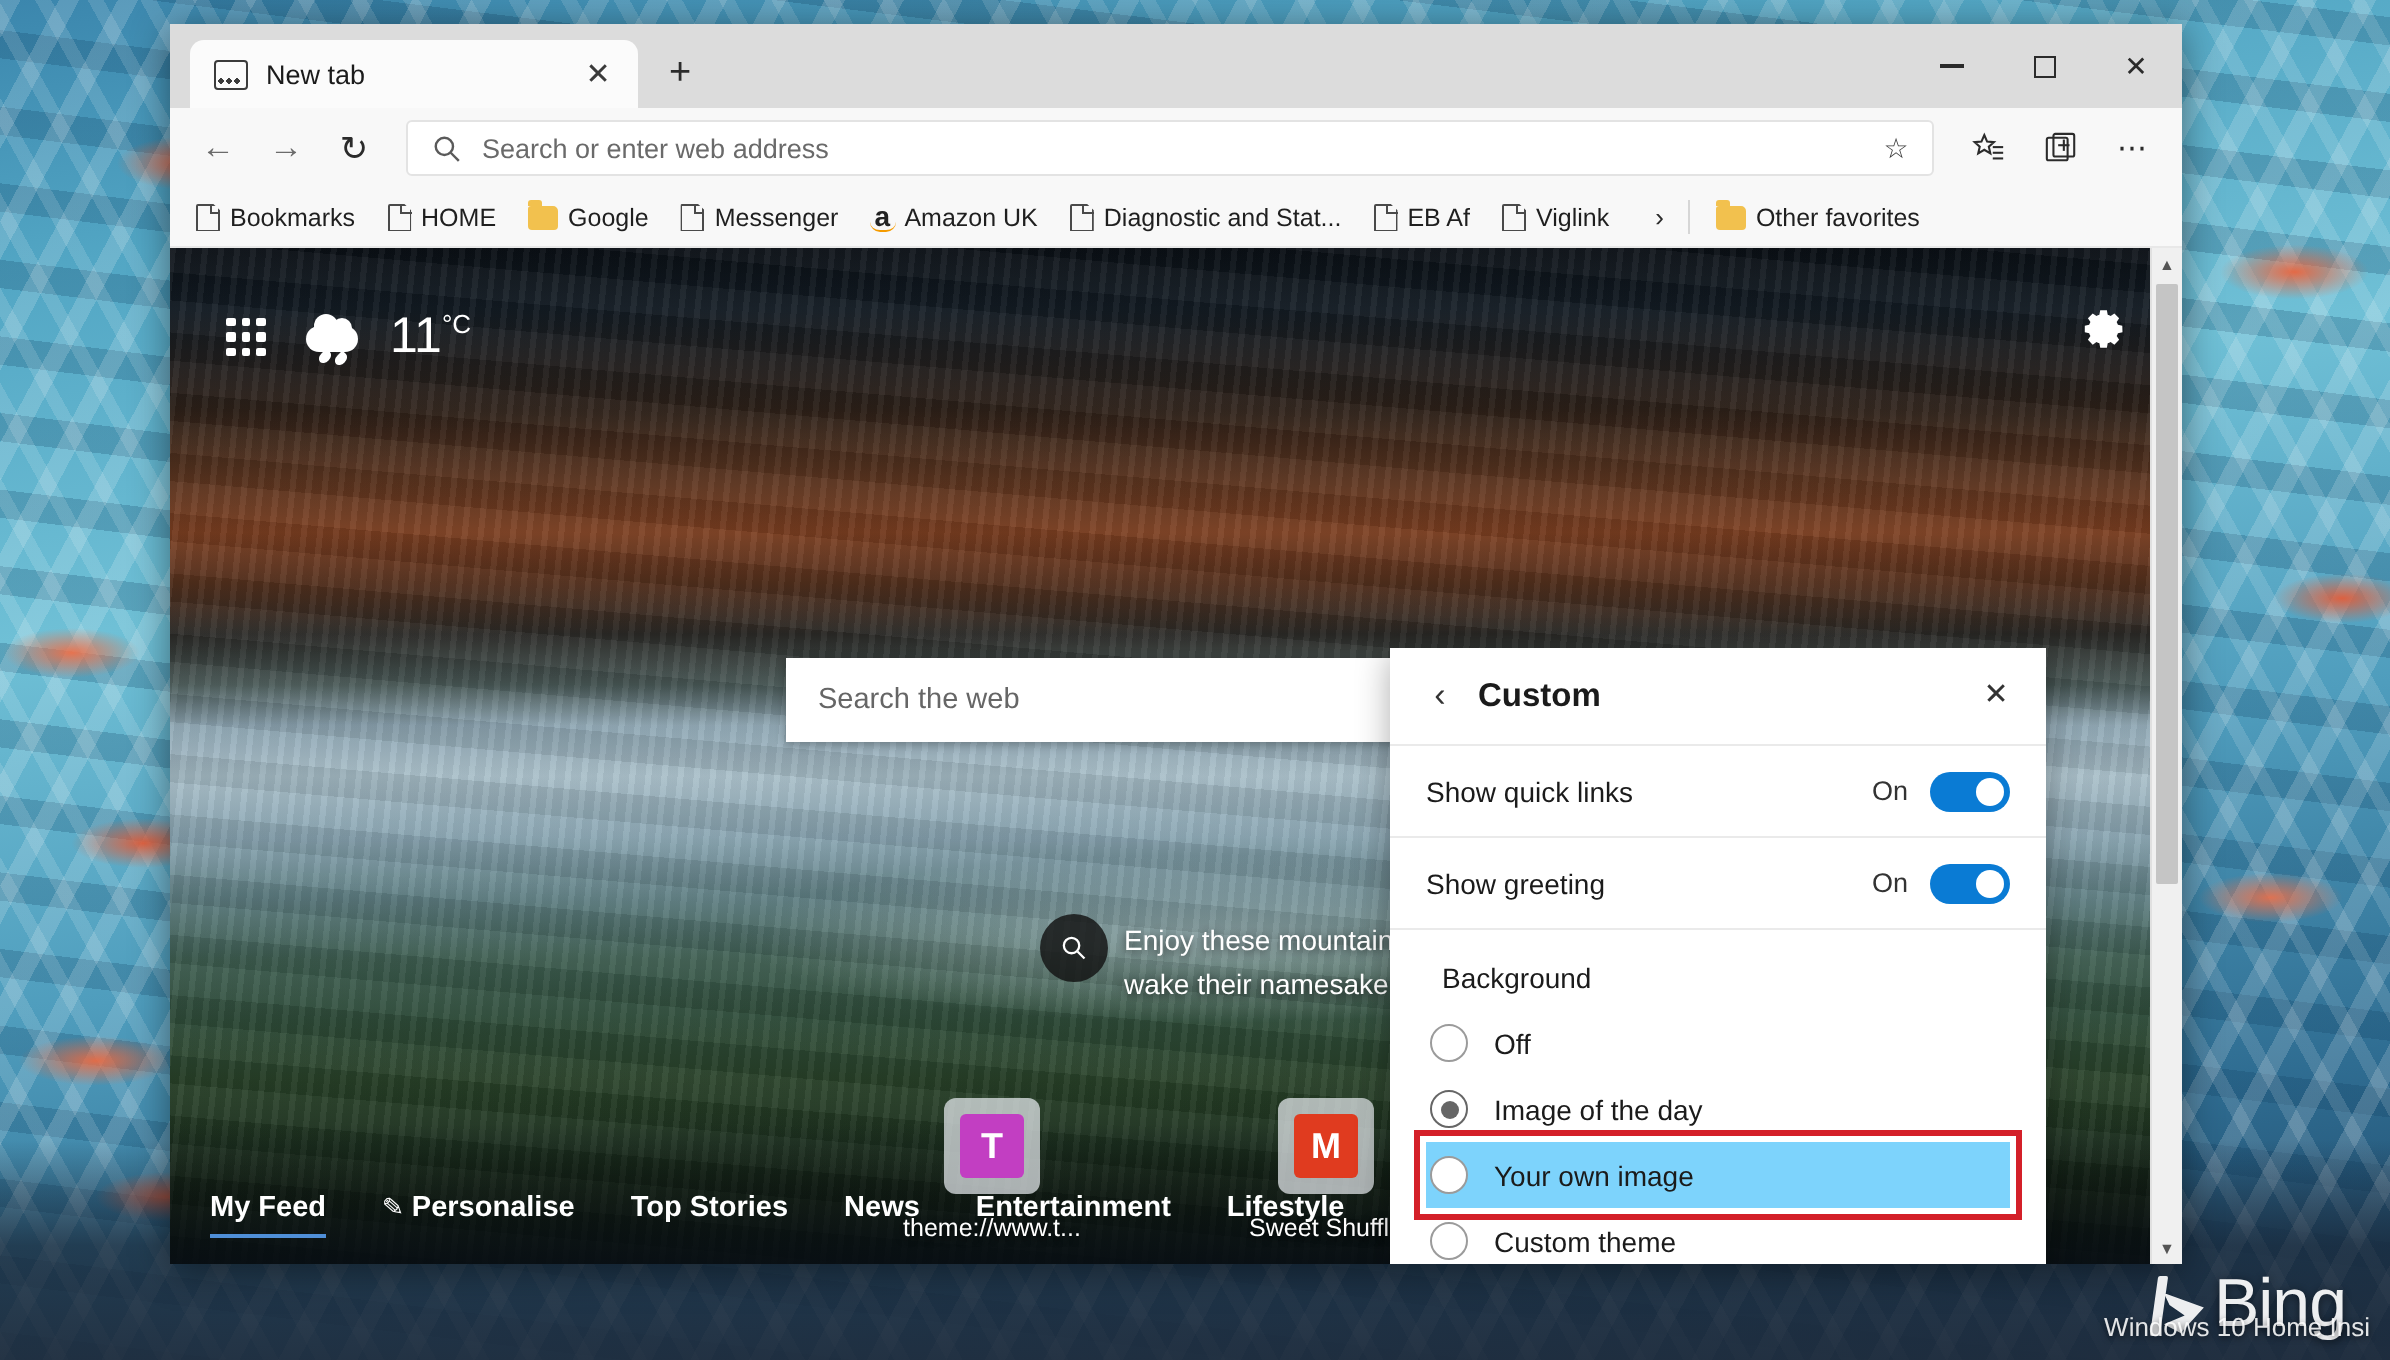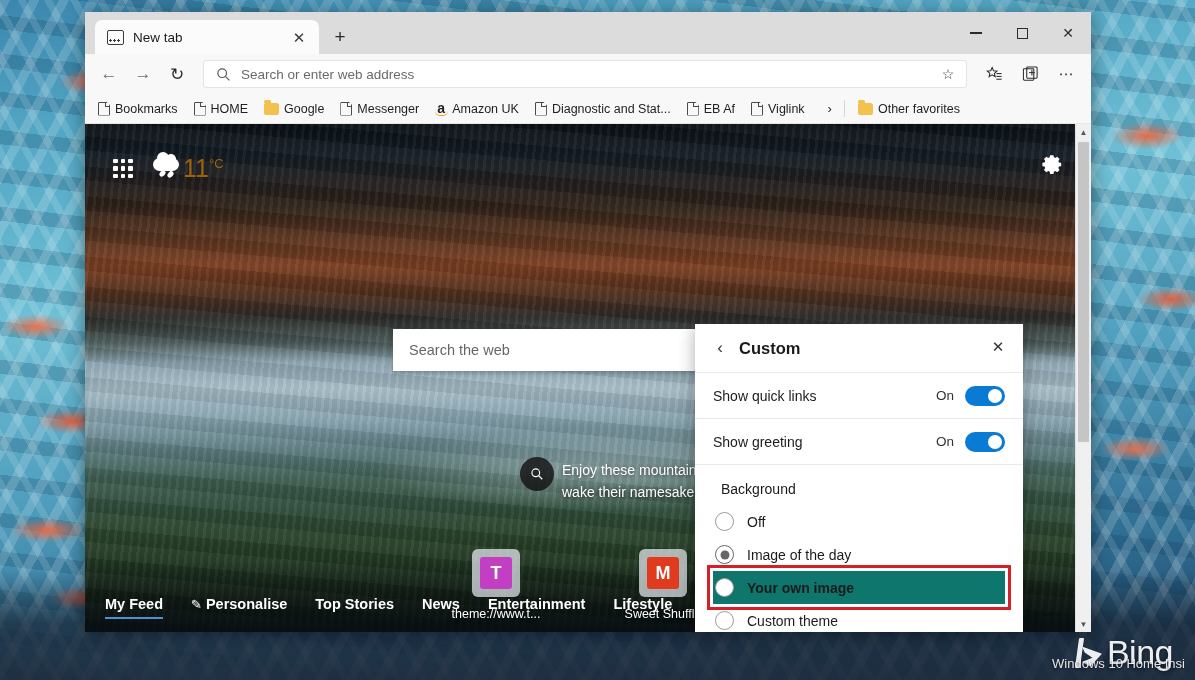--- a/index.html
+++ b/index.html
@@ -168,21 +168,21 @@
     content:""; position:absolute; left:0; right:0; bottom:0; height:70px;
     background:linear-gradient(180deg, rgba(8,16,22,0), rgba(8,14,20,.93));
   }
 
   .ntp-top{ position:absolute; left:28px; top:30px; display:flex; align-items:center; gap:20px; z-index:2; }
   .grid9{
     width:20px; height:20px; display:grid; grid-template-columns:repeat(3,1fr);
     grid-template-rows:repeat(3,1fr); gap:3px;
   }
   .grid9 i{ background:#fff; border-radius:1px; display:block; }
-  .weather{ display:flex; align-items:flex-start; color:#a16207; }
+  .weather{ display:flex; align-items:flex-end; gap:12px; color:#ffffff; }
   .wicon{ position:relative; width:30px; height:24px; }
   .wicon .cloud{
     position:absolute; left:0; top:4px; width:26px; height:13px; background:#fff; border-radius:9px;
   }
   .wicon .cloud::before{ content:""; position:absolute; left:4px; top:-6px; width:12px; height:12px; background:#fff; border-radius:50%; }
   .wicon .cloud::after{ content:""; position:absolute; left:13px; top:-4px; width:10px; height:10px; background:#fff; border-radius:50%; }
   .wicon .drop{ position:absolute; left:7px; top:16px; width:5px; height:7px; background:#fff; border-radius:0 60% 60% 60%; transform:rotate(45deg); }
   .wicon .drop.d2{ left:15px; top:17px; }
   .wtemp{ font-size:25px; font-weight:300; }
   .wtemp sup{ font-size:13px; vertical-align:super; }
@@ -256,21 +256,21 @@
   .toggle::after{ content:""; position:absolute; right:3px; top:3px; width:14px; height:14px; border-radius:50%; background:#fff; }
   .p-section{ padding:16px 26px 4px; border-top:1px solid #eaeaea; font-size:14px; flex:none; }
   .radios{ padding:4px 18px 14px; display:flex; flex-direction:column; }
   .radio{ height:33px; display:flex; align-items:center; gap:13px; position:relative; padding-left:2px; }
   .rdot{ width:19px; height:19px; border-radius:50%; border:1.4px solid #9b9b9b; background:#fff; flex:none; position:relative; }
   .rdot.sel{ border:1.6px solid #666; }
   .rdot.sel::after{ content:""; position:absolute; left:50%; top:50%; transform:translate(-50%,-50%);
     width:9px; height:9px; border-radius:50%; background:#666; }
   .radio .rtxt{ font-size:14px; }
   .radio.highlight{
-    outline:3px solid #d42029; outline-offset:3px; background:#0f766e;font-weight:bold;
+    outline:3px solid #d42029; outline-offset:3px; background:#7dd3fc;
   }
 </style>
 </head>
 <body>
 
 <div id="desktop">
 
   <div id="bing-wm">
     <span class="bmark"></span>
     <span>Bing</span>

